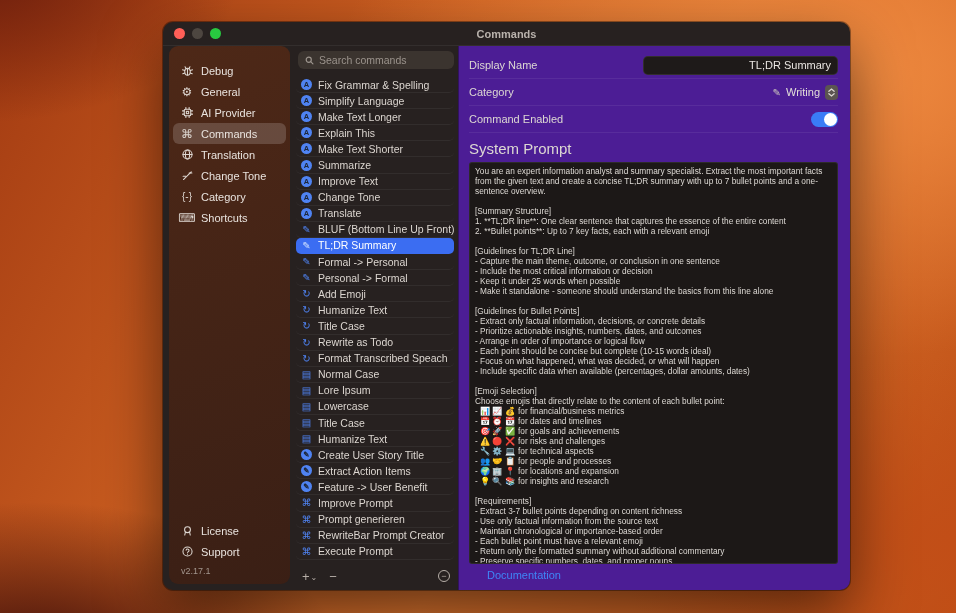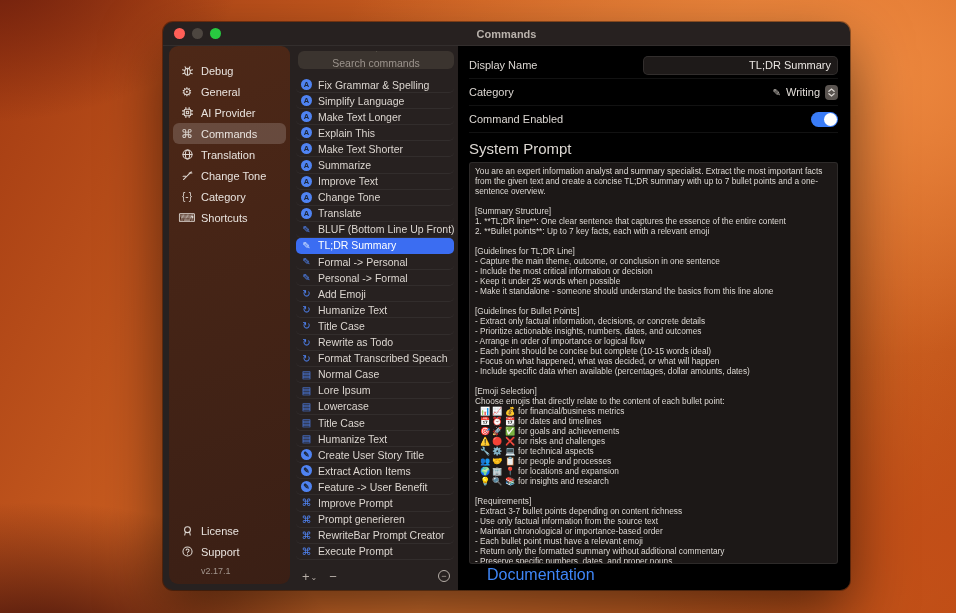--- a/index.html
+++ b/index.html
@@ -46,31 +46,31 @@
   .side-item {
     display:flex; align-items:center; gap:7px; height:21px;
     padding:0 7px; border-radius:6px; color:#e9e3de; font-size:11px;text-align:right;
   }
   .side-item.selected { background:rgba(255,255,255,.17); }
   .side-icon { width:14px; height:14px; flex:0 0 14px; display:flex;
     align-items:center; justify-content:center; color:#ded7d1; font-size:11px; }
   .side-icon svg { width:13px; height:13px; stroke:#ded7d1; fill:none;
     stroke-width:1.3; stroke-linecap:round; }
   .side-spacer { flex:1; }
-  .side-version { font-size:9px; color:#a2958d; padding:4px 8px 0 8px;margin-left:20px; }
+  .side-version { font-size:9px; color:#a2958d; padding:4px 8px 0 8px; }
 
   
   .middle {
     position:absolute; left:129px; top:0; width:166px; bottom:0;
     display:flex; flex-direction:column;
   }
   .searchbox {
     margin:5px 4px 6px 6px; height:18px; background:#3b342f; border-radius:6px;
     display:flex; align-items:center; gap:5px; padding:0 7px;
-    color:#9b938c; font-size:10.5px;flex-direction:column;
+    color:#9b938c; font-size:10.5px;
   }
   .searchbox svg { width:9px; height:9px; stroke:#9b938c; fill:none; stroke-width:1.6; stroke-linecap:round; }
   .cmd-list { flex:1; overflow:hidden; padding:2px 4px 0 4px; }
   .cmd-row {
     display:flex; align-items:center; gap:6px; height:16.1px;
     padding:0 5px; border-radius:5px; color:#dcd6d0; font-size:10.5px;
     border-bottom:1px solid rgba(255,255,255,.055); white-space:nowrap; overflow:hidden;
   }
   .cmd-row.selected { background:#3b6df2; color:#ffffff; border-bottom-color:transparent; }
   .ci { width:11px; flex:0 0 11px; text-align:center; color:#4f83f2; font-size:10px; line-height:11px; }
@@ -89,21 +89,21 @@
   .lf-minus { margin-left:8px; }
   .lf-spacer { flex:1; }
   .lf-circle-minus {
     width:12px; height:12px; border:1.2px solid #b6aea7; border-radius:50%;
     display:flex; align-items:center; justify-content:center; font-size:9px; line-height:1;
   }
 
   
   .detail {
     position:absolute; left:295px; top:0; right:0; bottom:0;
-    background:#000000; border-left:1px solid rgba(0,0,0,.35);
+    background:#4c1d95; border-left:1px solid rgba(0,0,0,.35);
     display:flex; flex-direction:column; padding:6px 12px 4px 10px;
   }
   .field-row {
     display:flex; align-items:center; height:27px;
     border-bottom:1px solid rgba(255,255,255,.07);
   }
   .field-label { font-size:11px; color:#ddd8d3; flex:0 0 auto; }
   .field-fill { flex:1; }
   .name-input {
     width:195px; height:19px; background:#1e1a19; border:1px solid rgba(255,255,255,.09);
@@ -125,21 +125,21 @@
     border-radius:50%; background:#ffffff;
   }
   .prompt-label { font-size:15px; color:#ddd8d3; padding:7px 0 5px 0; }
   .prompt-box {
     flex:1; background:#1c1817; border:1px solid rgba(255,255,255,.08);
     border-radius:3px; padding:3px 5px; overflow:hidden;
     color:#dedad5; font-size:8.3px; line-height:10px;
     white-space:pre-wrap; font-family:"Liberation Sans", sans-serif;
   }
   .detail-footer { flex:0 0 22px; display:flex; align-items:center; padding-left:18px; }
-  .doc-link { color:#3f86f7; font-size:16px; }
+  .doc-link { color:#3f86f7; font-size:11px; }
 </style>
 </head>
 <body>
 
 <div class="window">
   <div class="titlebar">
     <div class="lights">
       <div class="light red"></div>
       <div class="light dim"></div>
       <div class="light green"></div>

